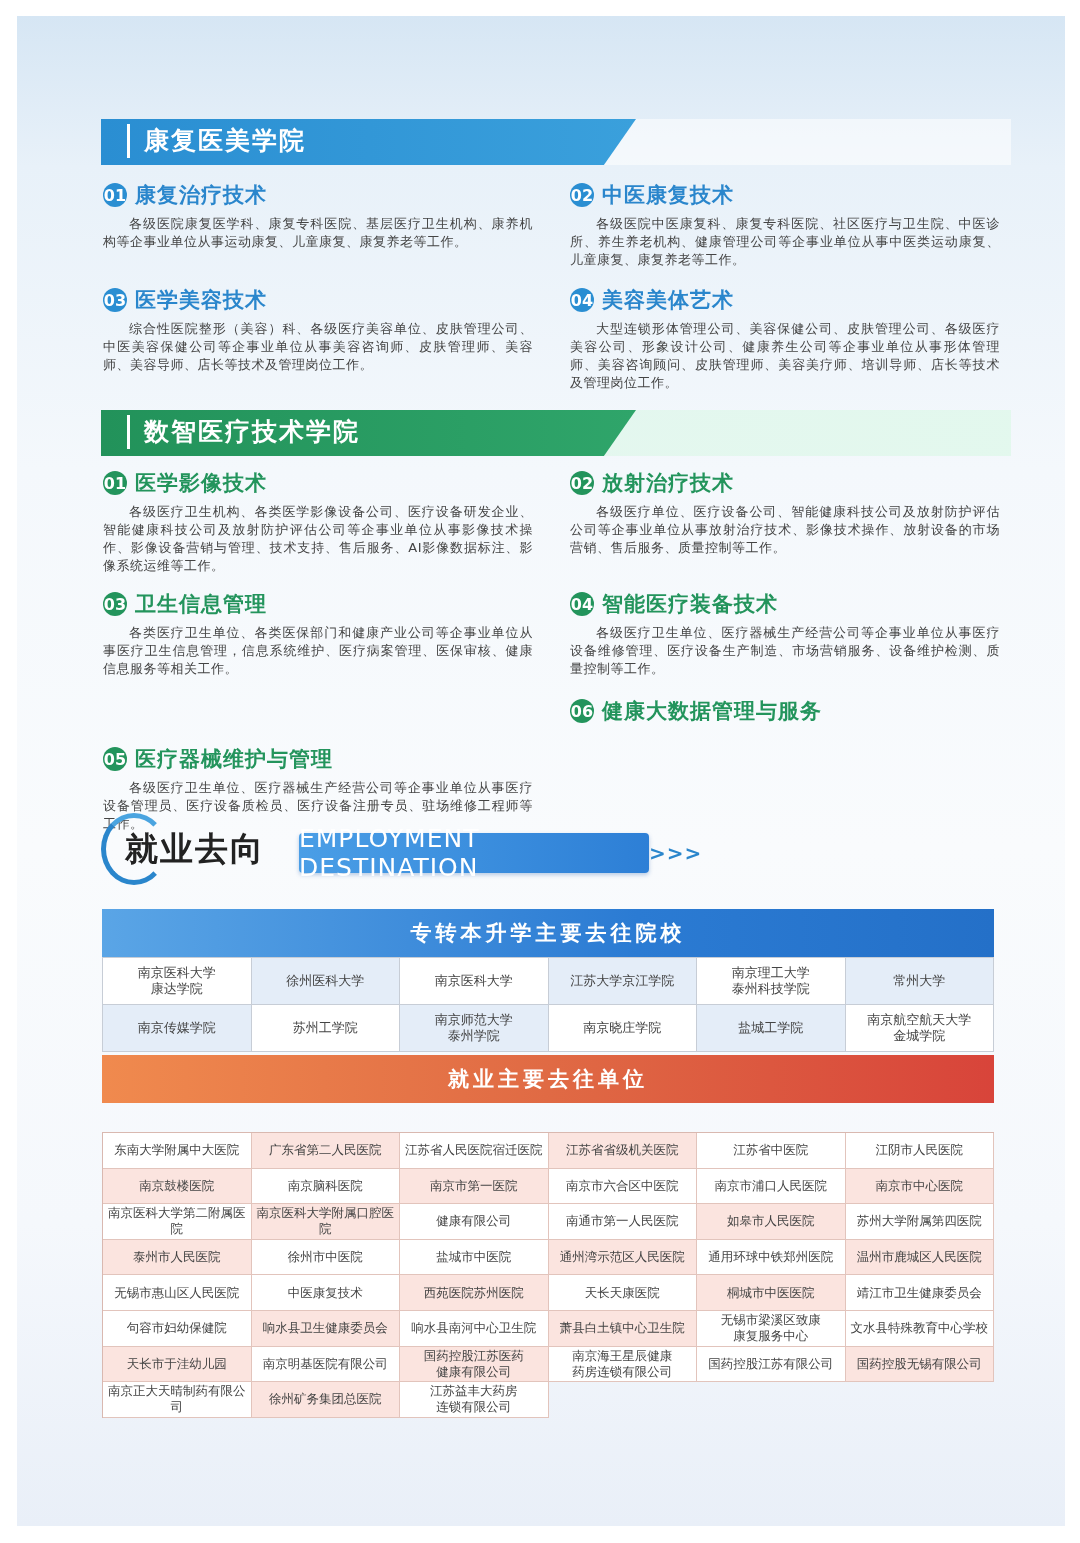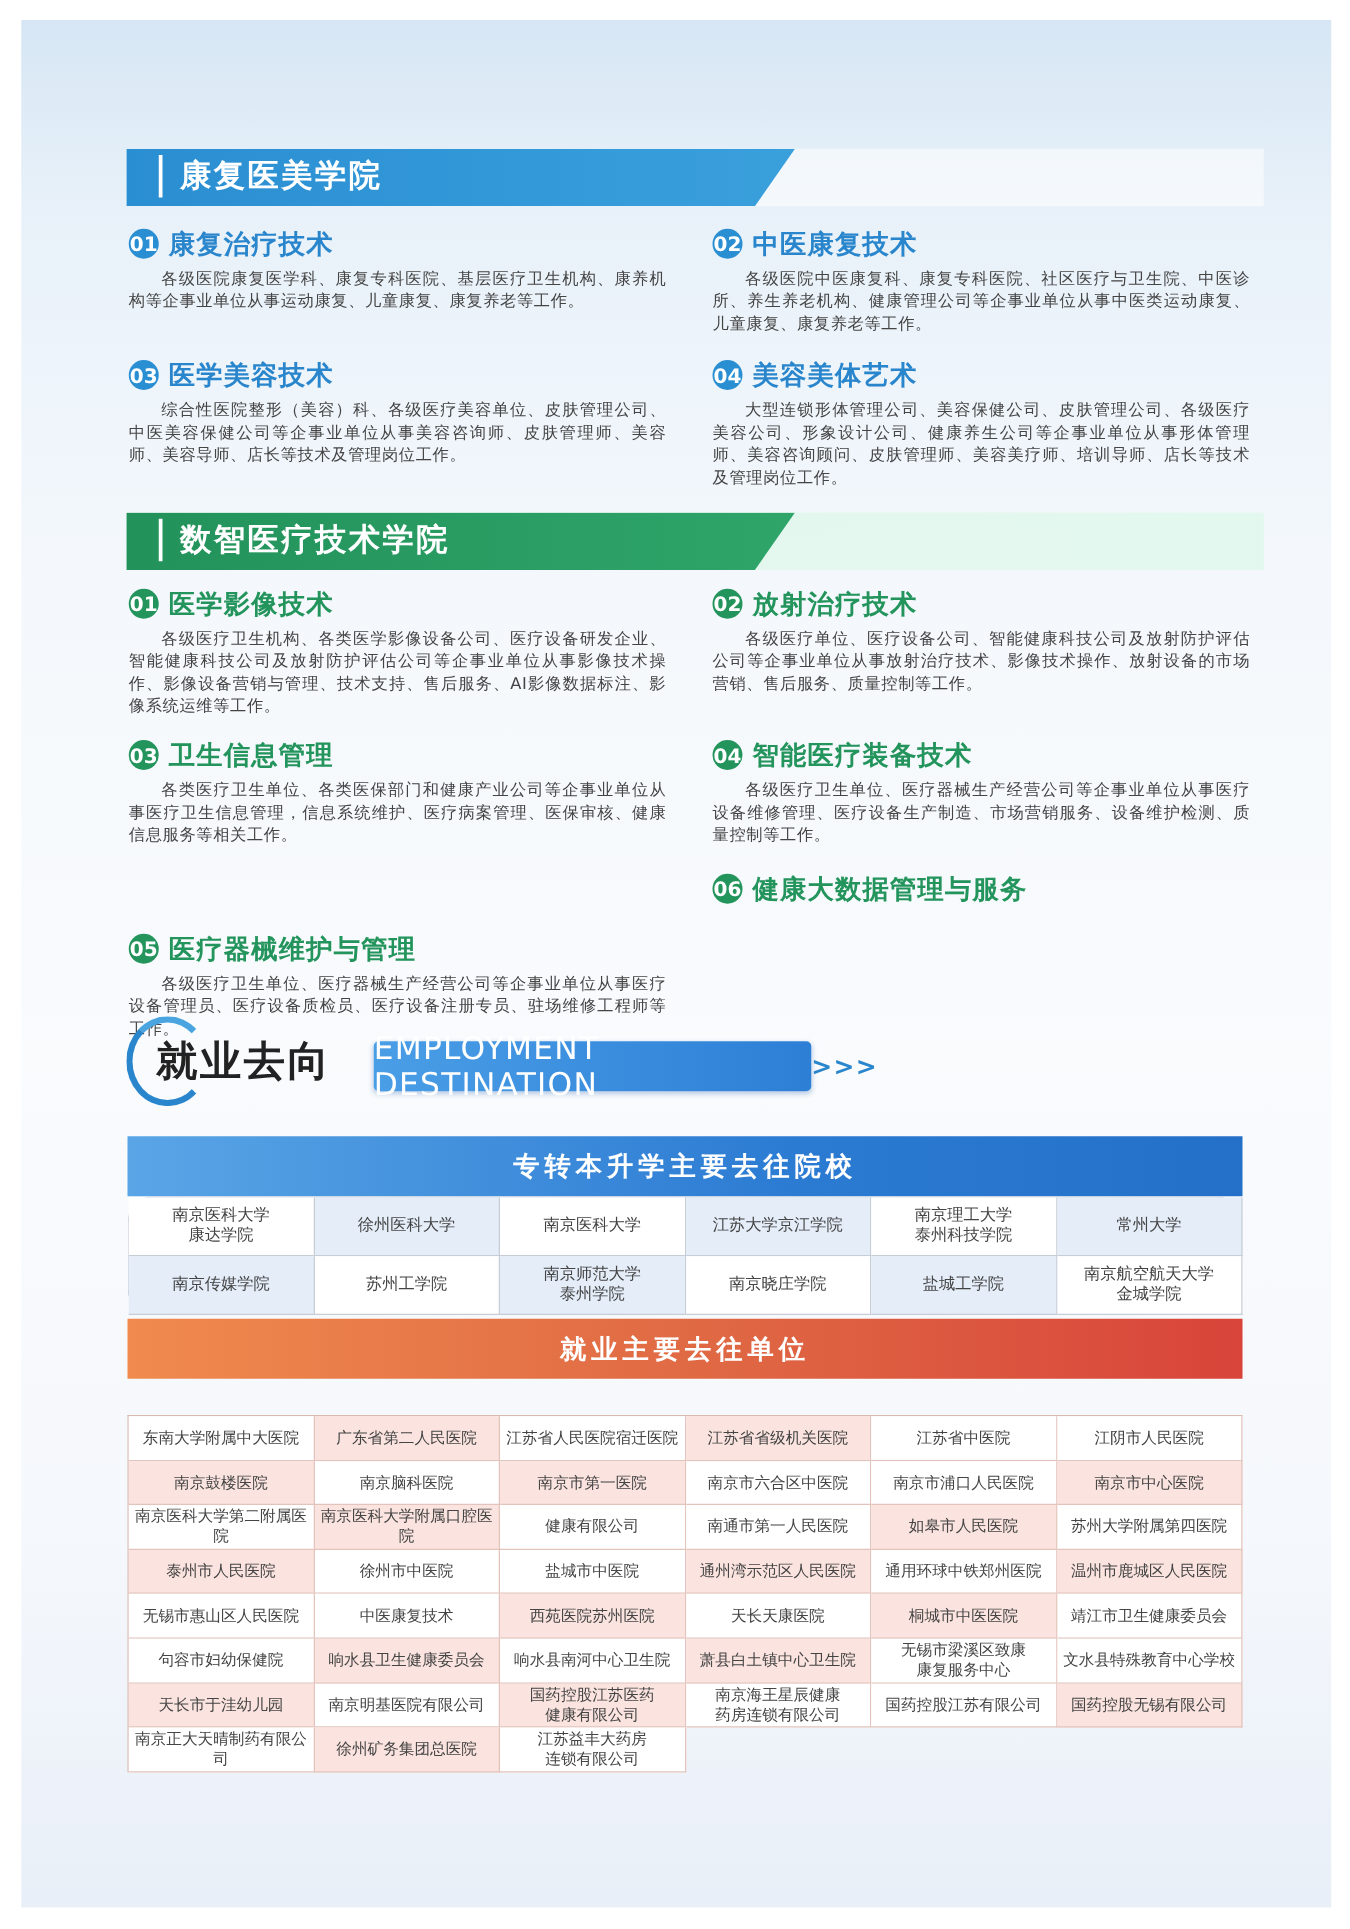--- a/index.html
+++ b/index.html
@@ -62,21 +62,21 @@
     color: #fff; font-size: 21px; font-weight: bold; letter-spacing: 4px;
   }
   .tbl-head.blue { background: linear-gradient(90deg, #5aa5e6, #2b7bd3 60%, #2470c8); }
   .tbl-head.orange { background: linear-gradient(90deg, #f08a4e, #e06a44 50%, #d8443a); }
   .grid { display: grid; border-left: 1px solid #c7cdd6; border-top: 1px solid #c7cdd6; }
   .grid .cell {
     border-right: 1px solid #c7cdd6; border-bottom: 1px solid #c7cdd6;
     display: flex; align-items: center; justify-content: center; text-align: center;
     font-size: 13px; color: #444; line-height: 16px; white-space: pre-line; padding: 0 2px;
   }
-  .uni-grid { grid-template-columns: repeat(6, 1fr); grid-auto-rows: 47px; border-radius: 21px; }
+  .uni-grid { grid-template-columns: repeat(6, 1fr); grid-auto-rows: 47px; }
   .uni-grid .cell.alt { background: #e4edf8; }
   .uni-grid .cell.plain { background: #ffffff; }
   .emp-grid { grid-template-columns: repeat(6, 1fr); grid-auto-rows: 35.6px; border-color: #d9b8b0; margin-top: 29px; }
   .emp-grid .cell { border-color: #e2c4bc; font-size: 12.5px; }
   .emp-grid .cell.pink { background: #fbe4df; }
   .emp-grid .cell.plain { background: #ffffff; }
 </style>
 </head>
 <body>
 

